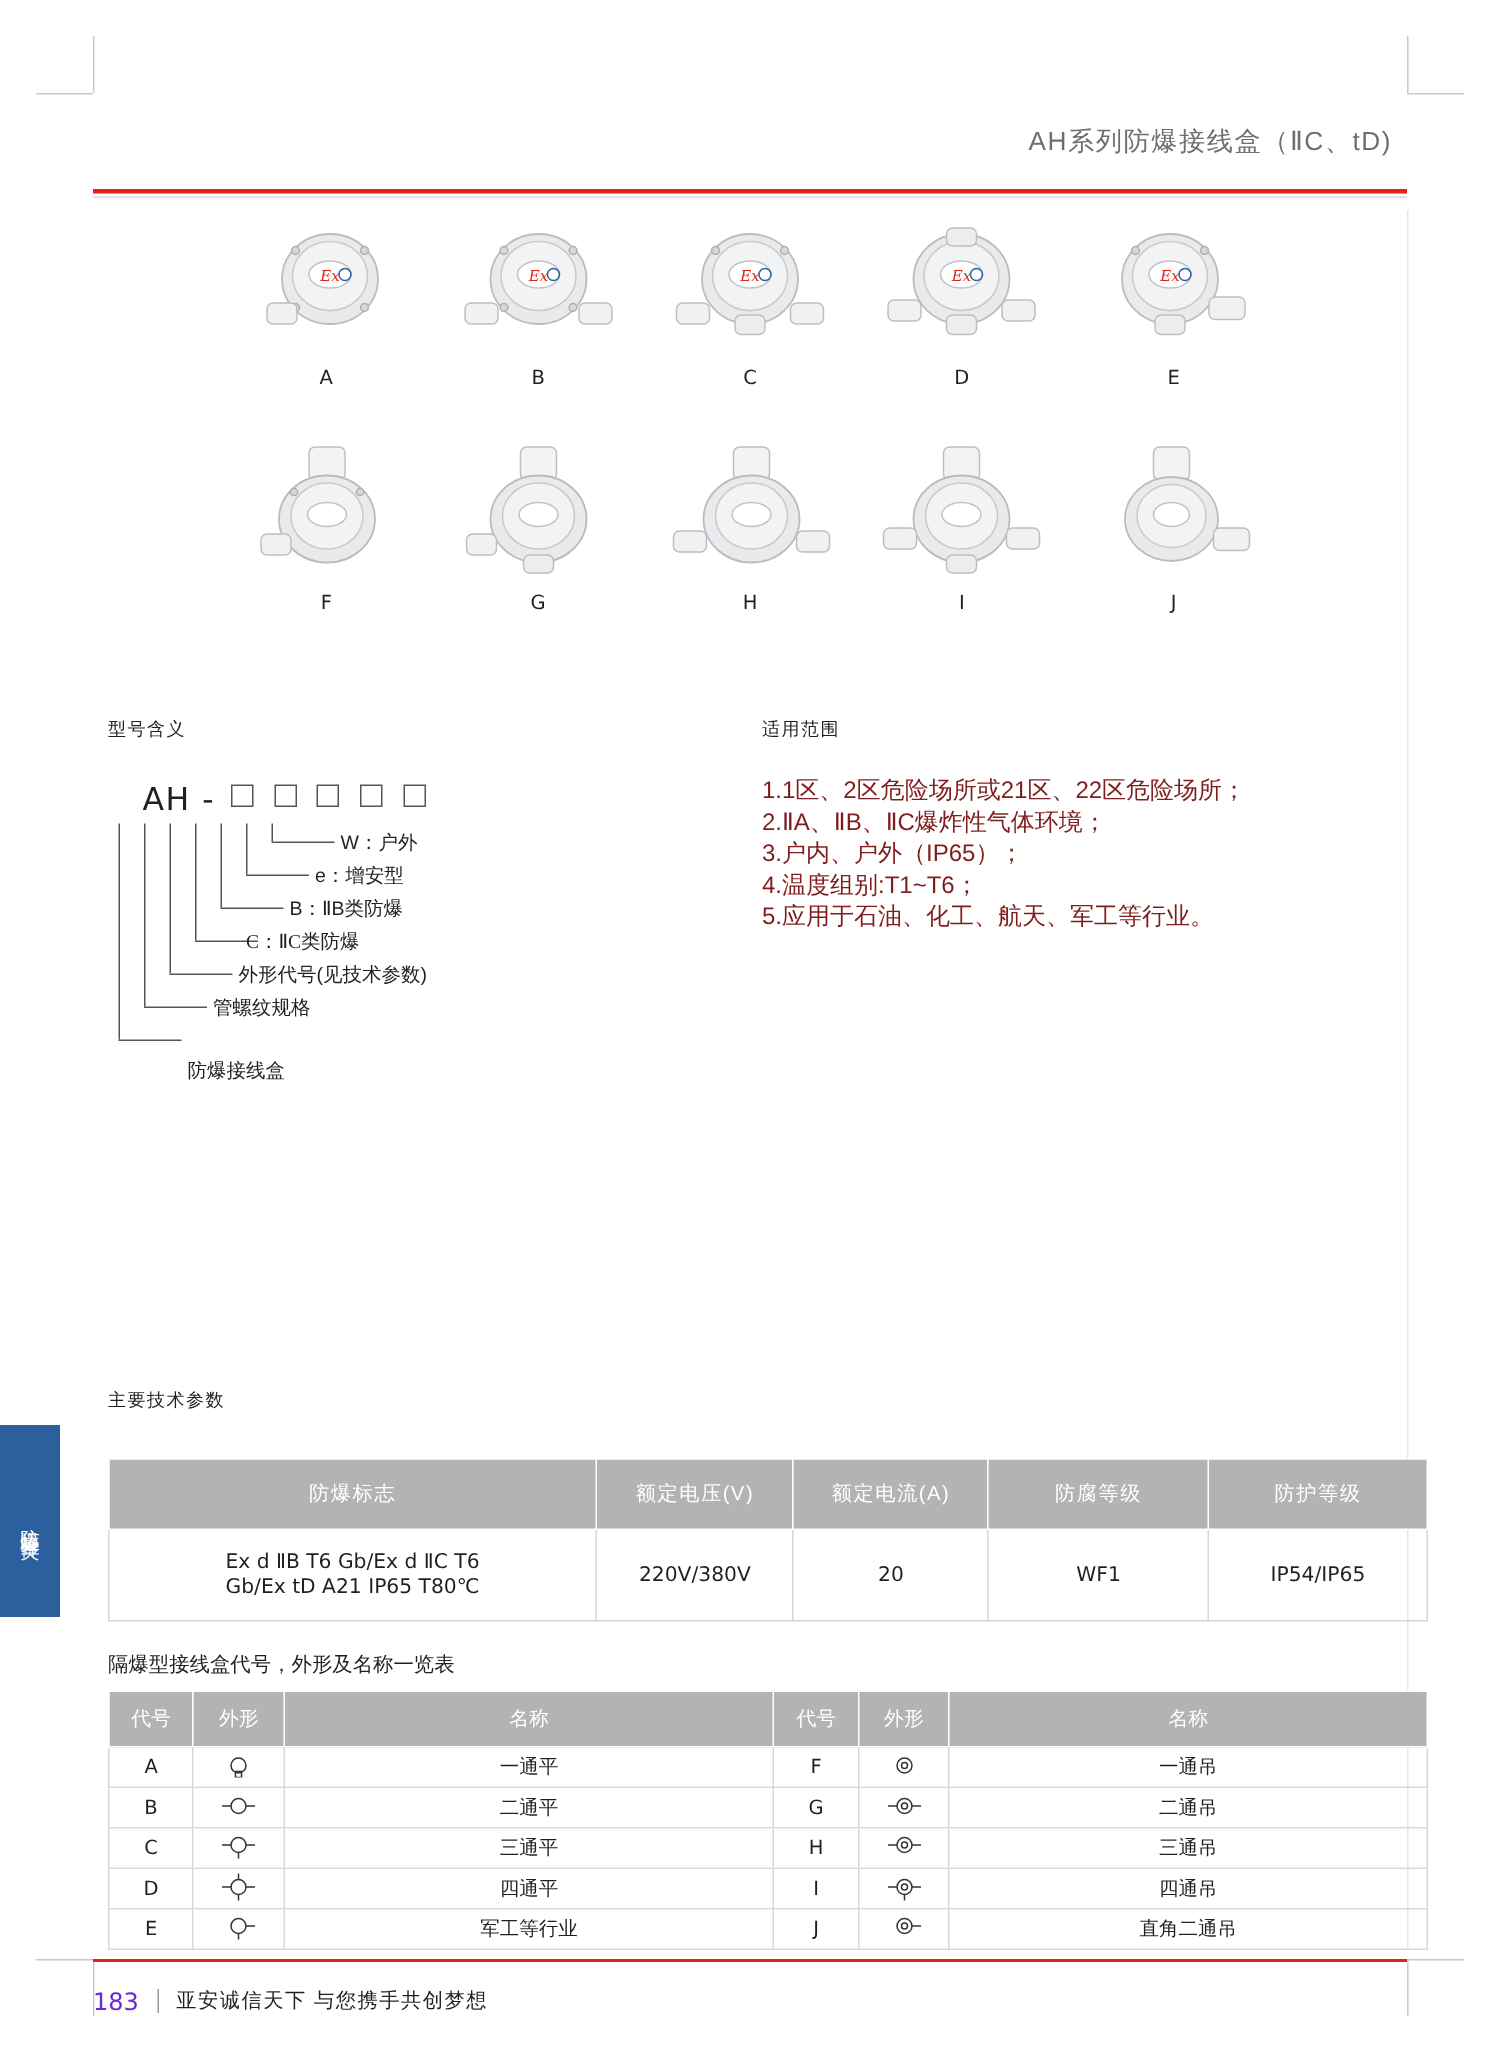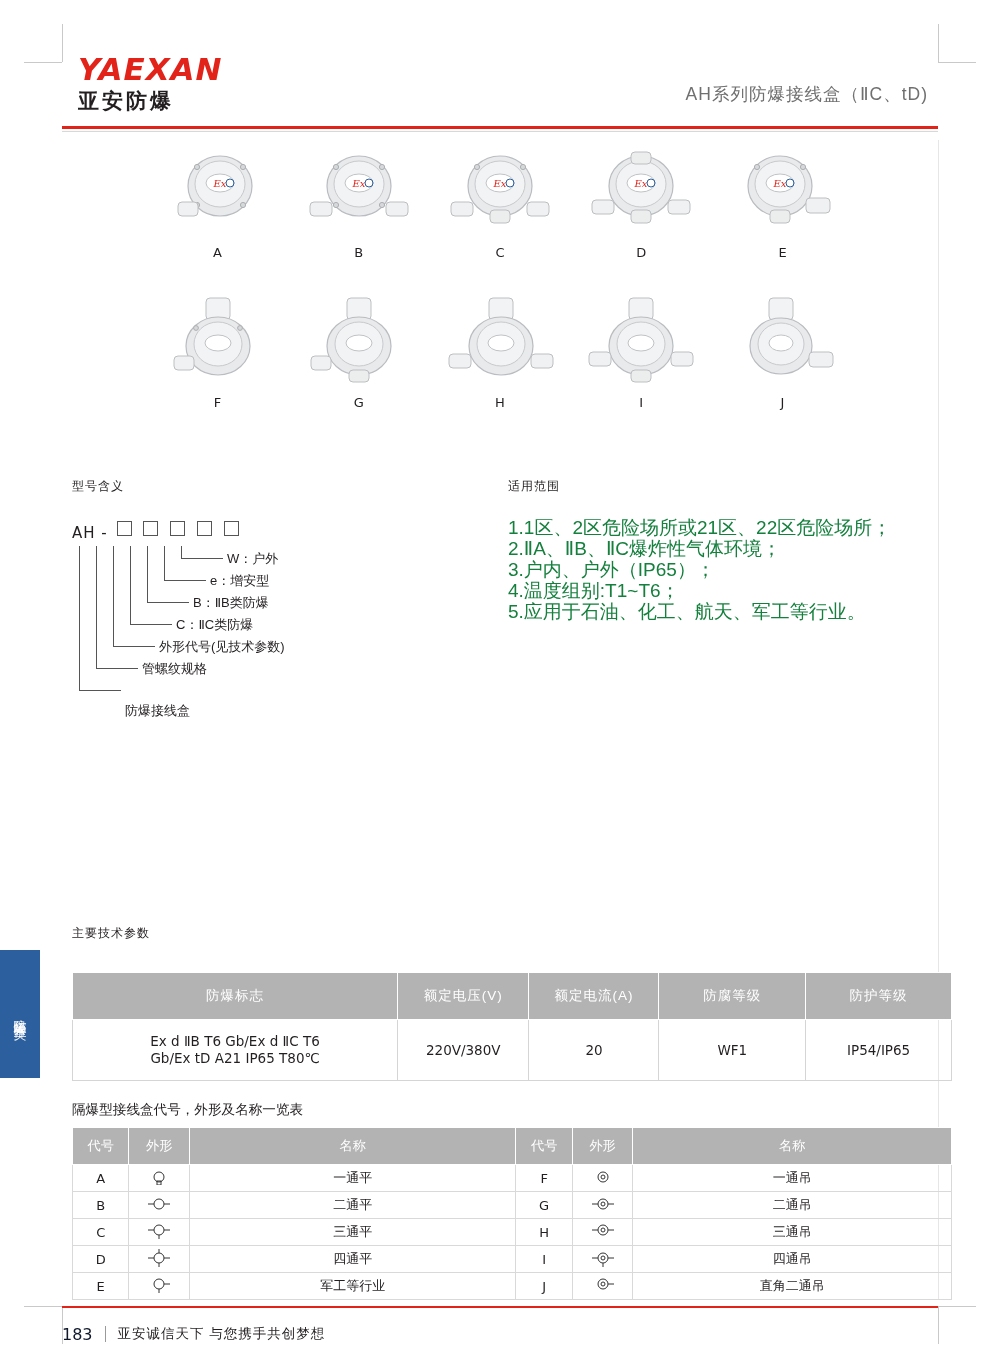--- a/index.html
+++ b/index.html
@@ -34,24 +34,24 @@
   .plabel{font-size:13px;color:#231f20;margin-top:12px;font-family:"DejaVu Sans",sans-serif;}
 
   
   .dev{display:block;}
 
   
   .sec-h{font-size:12px;color:#231f20;letter-spacing:1px;}
 
   .model-block{position:absolute;left:72px;top:478px;width:420px;}
   .scope-block{position:absolute;left:508px;top:478px;width:430px;}
-  .scope-list{margin-top:22px;font-size:19px;line-height:21px;color:#15803d;}
+  .scope-list{margin-top:22px;font-size:16px;line-height:21px;color:#7f1d1d;}
   .scope-list div{white-space:nowrap;}
 
-  .model-code{margin-top:26px;font-size:15px;letter-spacing:1px;font-family:"DejaVu Sans",sans-serif;}
+  .model-code{margin-top:26px;font-size:21px;letter-spacing:1px;font-family:"DejaVu Sans",sans-serif;margin-left:23px;}
   .sq{display:inline-block;width:13px;height:13px;border:1px solid #555;margin:0 3px;vertical-align:2px;}
   .legend{position:relative;margin-top:4px;height:160px;}
   .legend .txt{position:absolute;font-size:13px;white-space:nowrap;}
   .lline{position:absolute;background:#555;}
   .lline.v{width:1px;}
   .lline.h{height:1px;}
 
   .features{position:absolute;left:72px;top:752px;width:880px;}
   .feat-list{margin-top:24px;font-size:13.4px;line-height:23px;color:#231f20;}
   .feat-list p{margin:0;}
@@ -75,44 +75,40 @@
   .t2 td.name{width:320px;}
 
   
   .sidetab{position:absolute;left:0;top:950px;width:40px;height:128px;background:#2b5f9e;
     color:#fff;font-size:13px;letter-spacing:2px;display:flex;align-items:center;justify-content:center;}
   .sidetab span{writing-mode:vertical-rl;text-orientation:upright;line-height:19px;}
 
   
   .footer-rule{position:absolute;left:62px;top:1306px;width:876px;height:2px;background:#e2231a;}
   .footer{position:absolute;left:62px;top:1316px;width:876px;height:36px;display:flex;align-items:center;}
-  .pnum{font-size:16px;color:#0f172a;font-family:"DejaVu Sans",sans-serif;}
+  .pnum{font-size:16px;color:#6d28d9;font-family:"DejaVu Sans",sans-serif;}
   .fsep{width:1px;height:16px;background:#9a9a9a;margin:0 12px;}
   .ftxt{font-size:13.5px;color:#231f20;letter-spacing:1px;}
 </style>
 </head>
 <body>
 
 <div class="page">
 
   <div class="cmark h" style="left:24px;top:62px;"></div>
   <div class="cmark v" style="left:62px;top:24px;"></div>
   <div class="cmark h" style="left:938px;top:62px;"></div>
   <div class="cmark v" style="left:938px;top:24px;"></div>
   <div class="cmark h" style="left:24px;top:1306px;"></div>
   <div class="cmark v" style="left:62px;top:1306px;"></div>
   <div class="cmark h" style="left:938px;top:1306px;"></div>
   <div class="cmark v" style="left:938px;top:1306px;"></div>
   <div class="cmark v" style="left:938px;top:140px;height:1160px;background:#e6e6e6;"></div>
 
   <div class="header">
-    <div class="logo">
-      <div class="logo-main">YAEXAN</div>
-      <div class="logo-sub">亚安防爆</div>
-    </div>
     <div class="header-title">AH系列防爆接线盒（ⅡC、tD)</div>
     <div class="header-rule"></div>
     <div class="header-rule2"></div>
   </div>
 
   <div class="products">
 
     <div class="prow">
       <div class="pcell">
         <div class="pimg">
@@ -303,21 +299,21 @@
       <div class="lline h" style="left:92px;top:34px;width:42px;"></div>
       <div class="lline h" style="left:75px;top:56px;width:42px;"></div>
       <div class="lline h" style="left:58px;top:78px;width:42px;"></div>
       <div class="lline h" style="left:41px;top:100px;width:42px;"></div>
       <div class="lline h" style="left:24px;top:122px;width:42px;"></div>
       <div class="lline h" style="left:7px;top:144px;width:42px;"></div>
 
       <div class="txt" style="left:155px;top:4px;">W：户外</div>
       <div class="txt" style="left:138px;top:26px;">e：增安型</div>
       <div class="txt" style="left:121px;top:48px;">B：ⅡB类防爆</div>
-      <div class="txt" style="left:104px;top:70px;">C：ⅡC类防爆</div>
+      <div class="txt" style="left:92px;top:70px;font-family:Liberation Serif, serif;">C：ⅡC类防爆</div>
       <div class="txt" style="left:87px;top:92px;">外形代号(见技术参数)</div>
       <div class="txt" style="left:70px;top:114px;">管螺纹规格</div>
       <div class="txt" style="left:53px;top:136px;margin-top:20px;">防爆接线盒</div>
     </div>
   </div>
 
   <div class="scope-block">
     <div class="sec-h">适用范围</div>
     <div class="scope-list">
       <div>1.1区、2区危险场所或21区、22区危险场所；</div>

